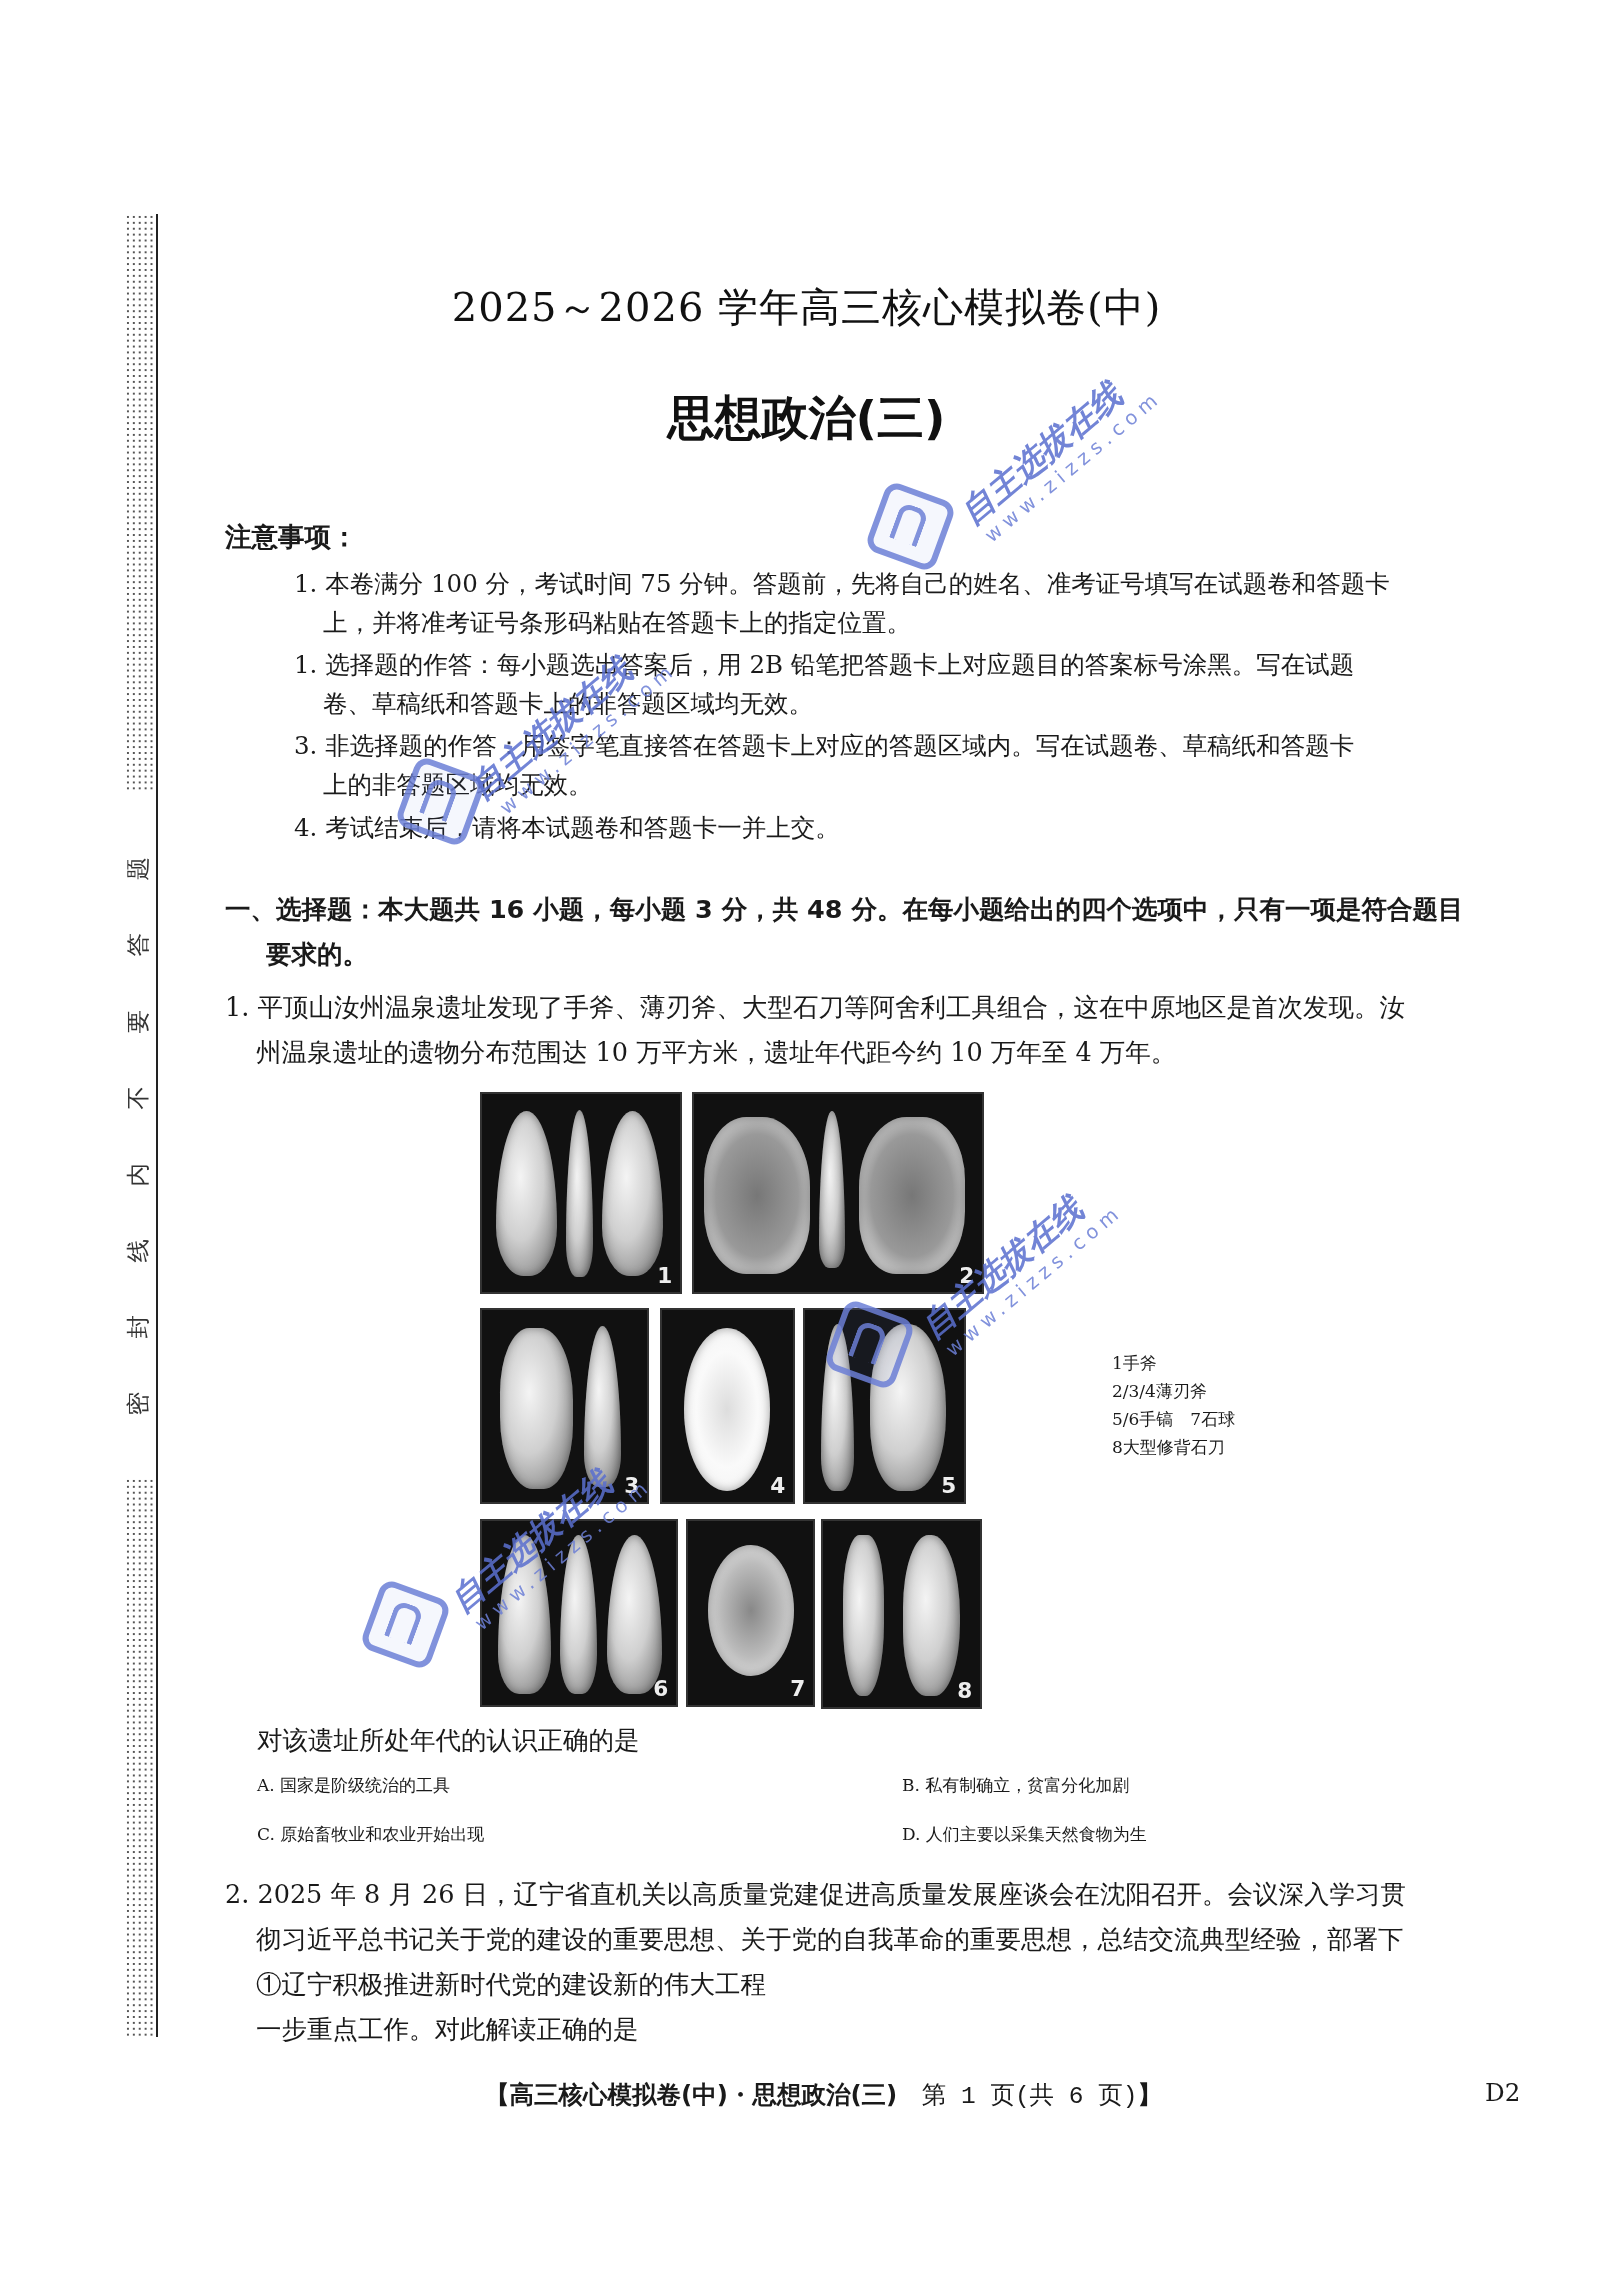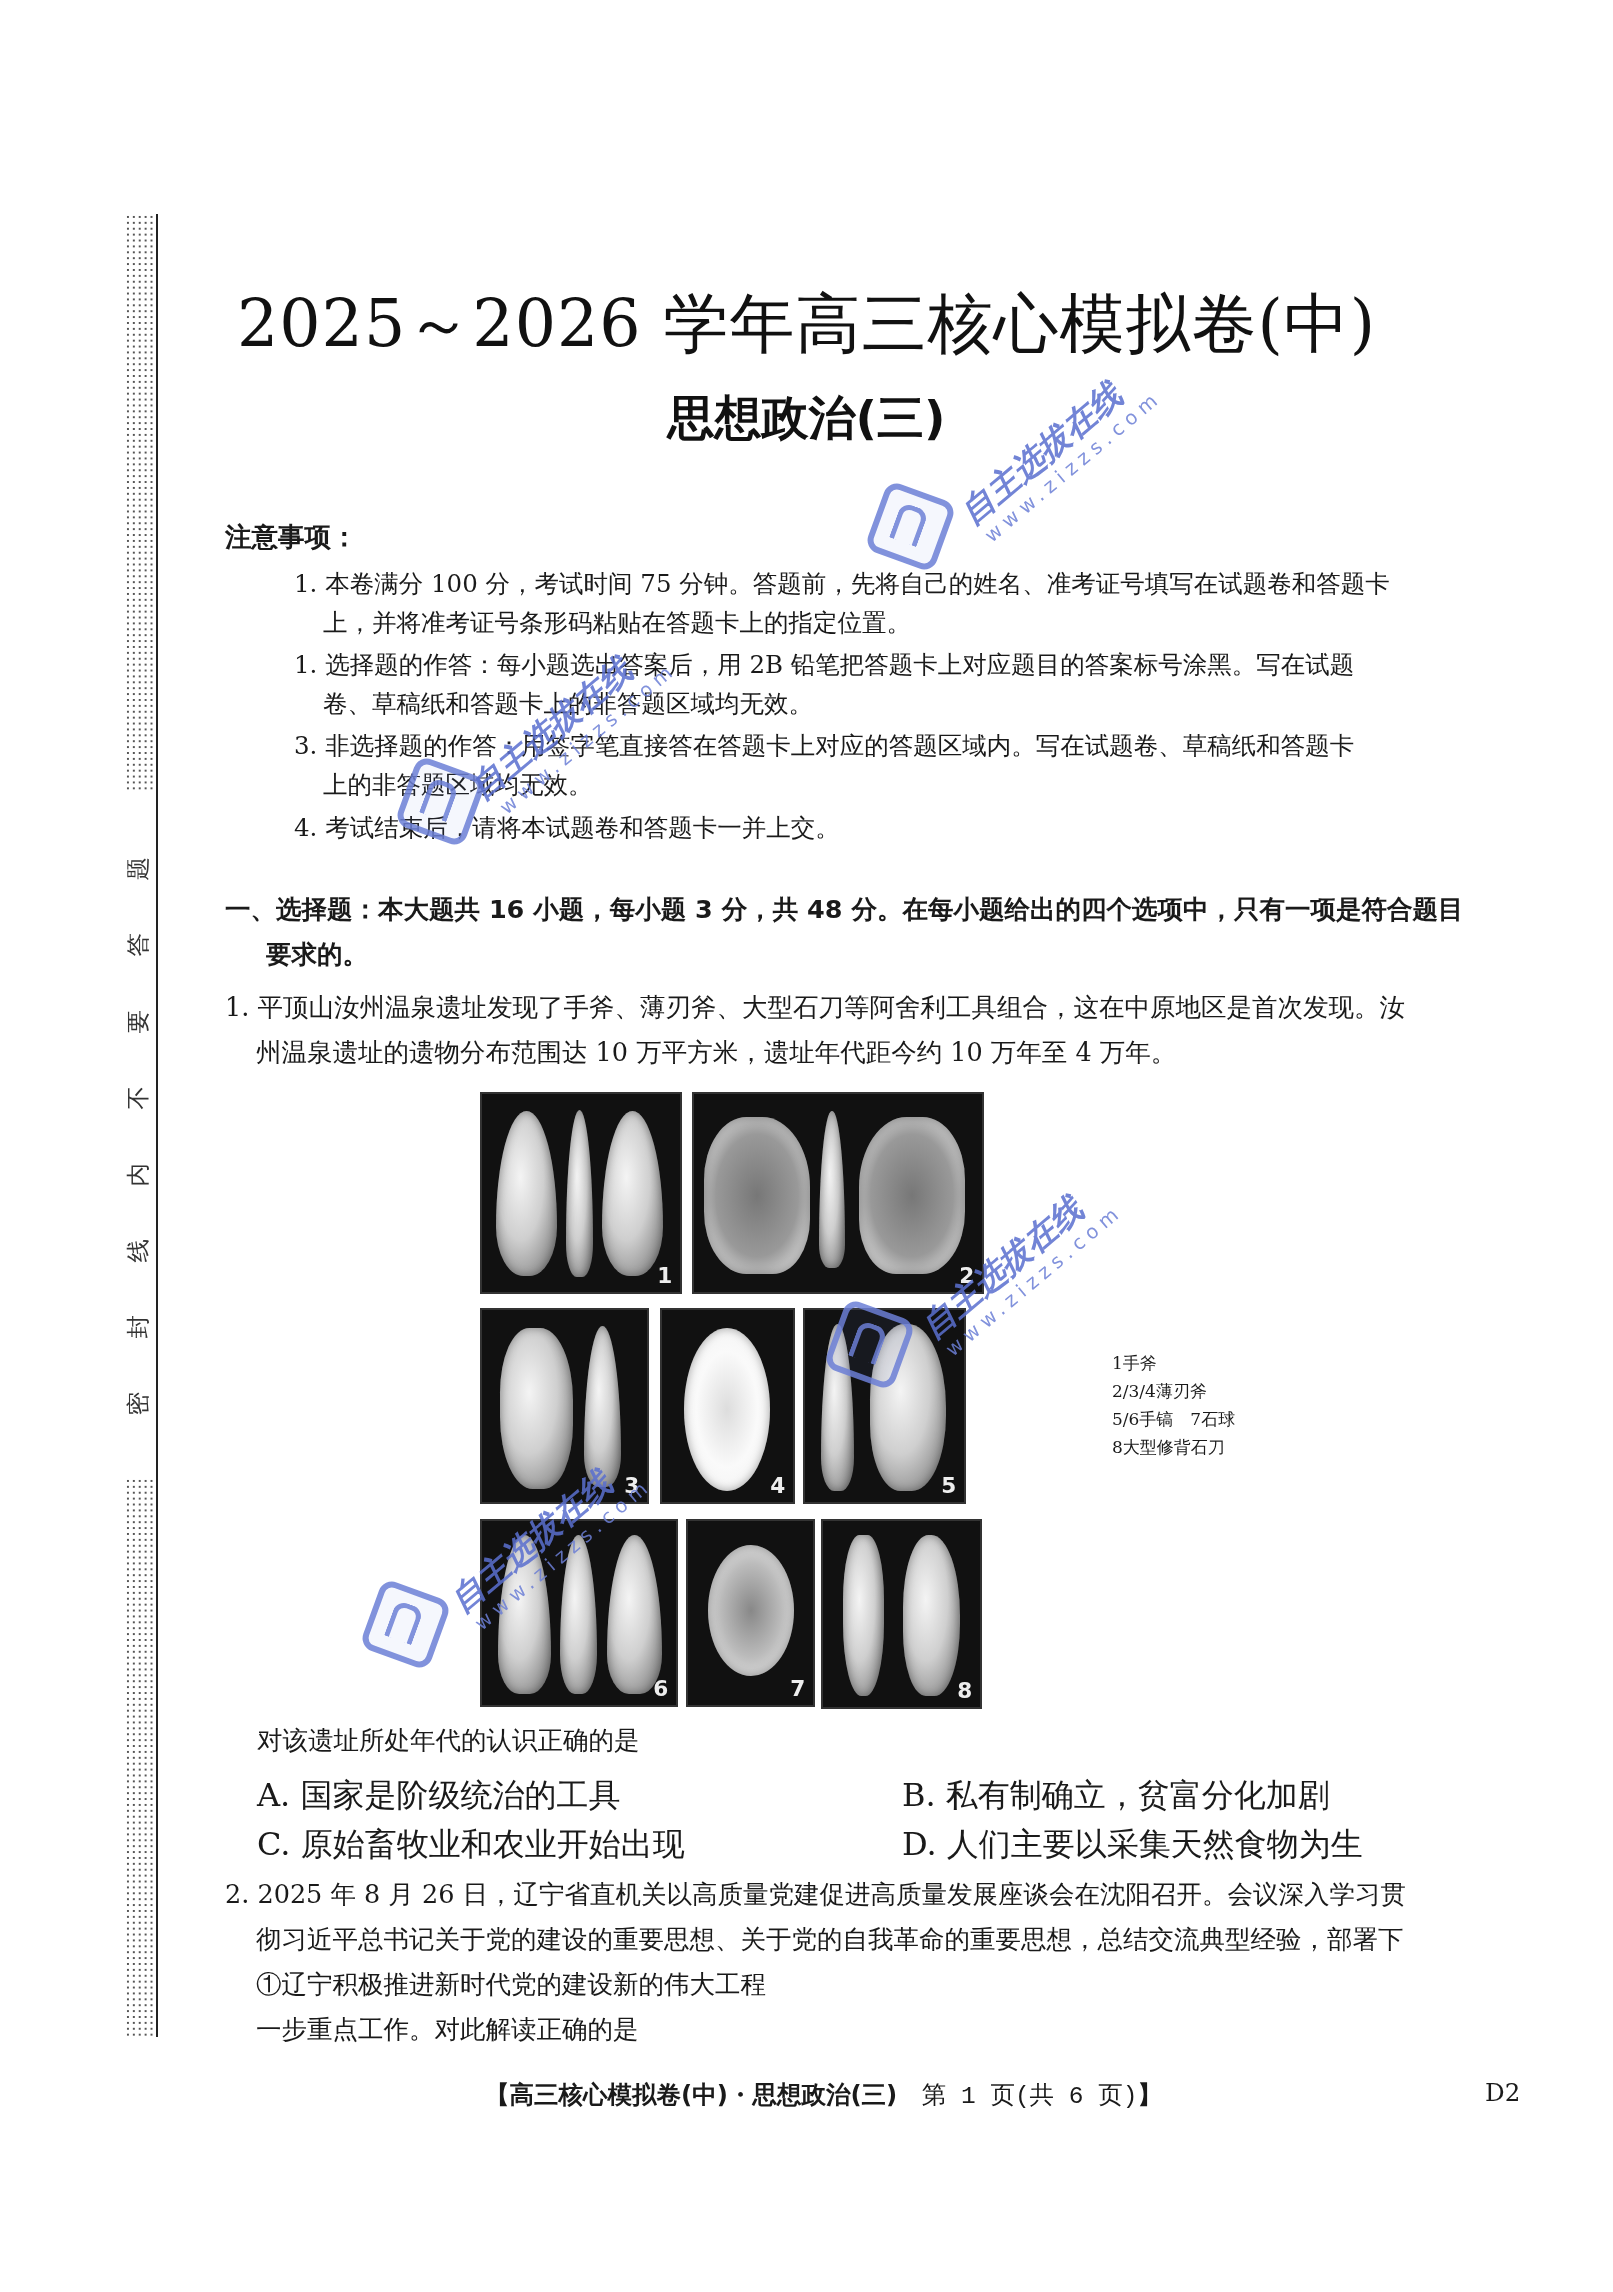--- a/index.html
+++ b/index.html
@@ -16,21 +16,21 @@
     .dots.bottom { top: 1264px; height: 559px; }
     .dots-edge { position: absolute; left: 32px; top: 578px; width: 3.9px; height: 686px;
             background-image: radial-gradient(circle, #666 1px, transparent 1.4px);
             background-size: 3.9px 4.9px; }
     .seal-text { position: absolute; left: 0; top: 627px; width: 31px; height: 608px; }
     .seal-char { position: absolute; left: 2px; width: 27.4px; height: 27.4px; font-size: 23.5px;
             line-height: 27.4px; text-align: center; transform: rotate(-90deg);
             font-family: "DejaVu Sans", sans-serif; color: #333; }
 
     .title { position: absolute; left: 0; width: 1613px; top: 280px; text-align: center;
-             font-size: 65px; letter-spacing: 1px; font-family: "DejaVu Serif", serif; color: #111; }
+             font-size: 40px; letter-spacing: 1px; font-family: "DejaVu Serif", serif; color: #111; }
     .subtitle { position: absolute; left: 0; width: 1613px; top: 387px; text-align: center;
              font-size: 47px; font-weight: bold; font-family: "DejaVu Sans", sans-serif; color: #111; }
 
     .notice-head { position: absolute; left: 225px; top: 519px; font-size: 26.5px; font-weight: bold;
              font-family: "DejaVu Sans", sans-serif; }
     .notice { position: absolute; left: 294px; width: 1196px; font-size: 24.5px; line-height: 39px; }
     .notice .cont { padding-left: 29px; }
 
     .section { position: absolute; left: 225px; top: 887px; width: 1264px; font-size: 25.5px;
              line-height: 45px; font-weight: bold; font-family: "DejaVu Sans", sans-serif; }
@@ -42,21 +42,21 @@
     .figure { position: absolute; left: 480px; top: 1088px; width: 765px; height: 617px; }
     .panel { position: absolute; background: #111; border: 2px solid #333; overflow: hidden; }
     .panel .num { position: absolute; right: 7.8px; bottom: 3.9px; color: #eee; font-size: 21.6px;
              font-family: "DejaVu Sans", sans-serif; font-weight: bold; }
     .stone { position: absolute; background: radial-gradient(ellipse at 40% 40%, #f4f4f4 0%, #cfcfcf 45%, #8d8d8d 80%, #6a6a6a 100%);
              box-shadow: inset 0 0 9.8px rgba(0,0,0,0.35); }
     .legend { position: absolute; left: 1112px; top: 1349px; font-size: 17px; line-height: 28px;
              font-family: "DejaVu Serif", serif; }
 
     .stem { position: absolute; left: 257px; top: 1723px; font-size: 25.5px; }
-    .opt { position: absolute; font-size: 32px; text-align: center; }
+    .opt { position: absolute; font-size: 17px; text-align: center; }
 
     .footer { position: absolute; left: 485px; top: 2078px; font-size: 24.5px; font-weight: bold;
              font-family: "DejaVu Sans", sans-serif; }
     .footer .plain { font-weight: normal; font-family: Liberation Mono, monospace; }
     .code { position: absolute; left: 1446px; top: 2078px; font-size: 24.5px; margin-left: 39px; }
 
     .wm { position: absolute; pointer-events: none; }
     .wm-logo { width: 61px; height: 61px; border: 6.9px solid #6c7fd6; border-radius: 13.7px;
                background: rgba(120,140,230,0.08); transform: rotate(20deg); opacity: 0.85; }
     .wm-logo::after { content: ""; position: absolute; left: 13.7px; top: 9.8px; width: 19.6px; height: 33px;

